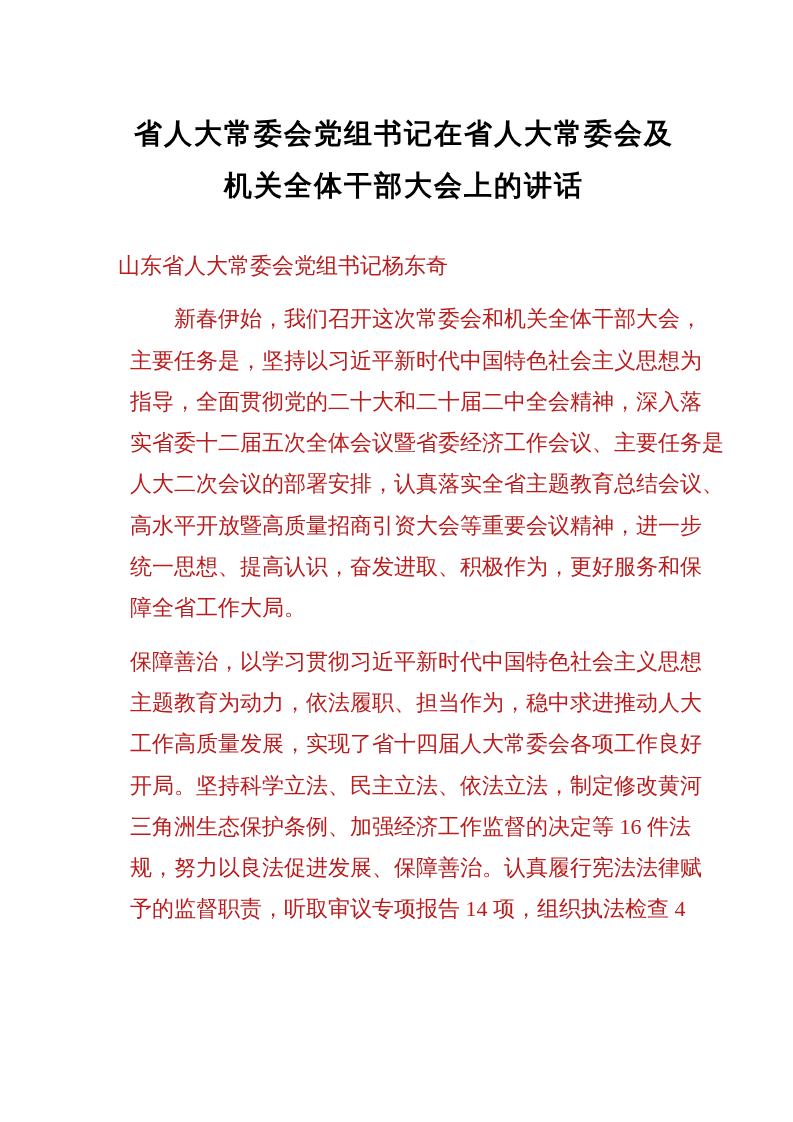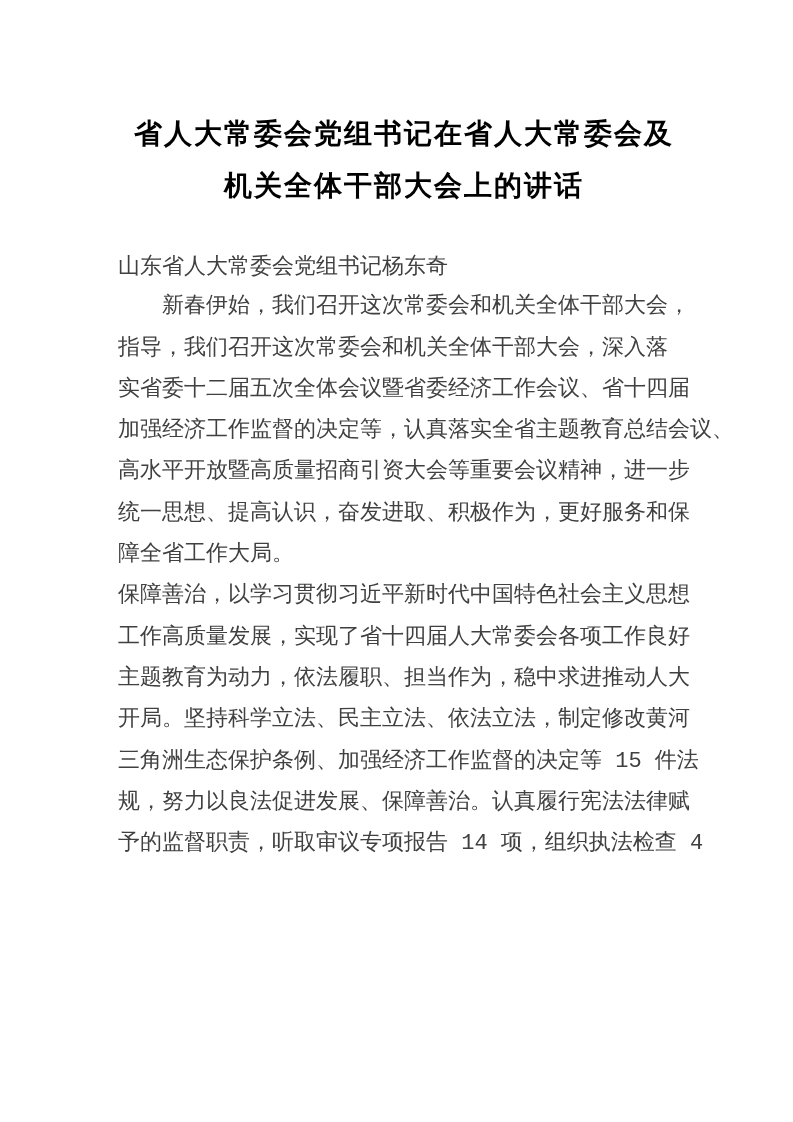--- a/index.html
+++ b/index.html
@@ -30,59 +30,59 @@
     white-space: nowrap;
   }
   .byline-block {
     margin-top: 33px;
   }
   .line {
     font-size: 22px;
     line-height: 41.3px;
     white-space: nowrap;
     letter-spacing: 0px;
-    color: #404040;
+    color: #b91c1c;
   }
   .indent {
     text-indent: 44px;
   }
   .para {
-    margin: 0;
-    font-family: Liberation Mono, monospace;
+    margin: 12px;
   }
 </style>
 </head>
 <body>
 
 <div class="page">
   <div class="content">
 
     <div class="doc-title">
       <div class="title-line">省人大常委会党组书记在省人大常委会及</div>
       <div class="title-line">机关全体干部大会上的讲话</div>
     </div>
 
     <div class="byline-block">
       <div class="line">山东省人大常委会党组书记杨东奇</div>
     </div>
 
     <div class="para">
       <div class="line indent">新春伊始，我们召开这次常委会和机关全体干部大会，</div>
-      <div class="line">指导，我们召开这次常委会和机关全体干部大会，深入落</div>
-      <div class="line">实省委十二届五次全体会议暨省委经济工作会议、省十四届</div>
-      <div class="line">加强经济工作监督的决定等，认真落实全省主题教育总结会议、</div>
+      <div class="line">主要任务是，坚持以习近平新时代中国特色社会主义思想为</div>
+      <div class="line">指导，全面贯彻党的二十大和二十届二中全会精神，深入落</div>
+      <div class="line">实省委十二届五次全体会议暨省委经济工作会议、主要任务是</div>
+      <div class="line">人大二次会议的部署安排，认真落实全省主题教育总结会议、</div>
       <div class="line">高水平开放暨高质量招商引资大会等重要会议精神，进一步</div>
       <div class="line">统一思想、提高认识，奋发进取、积极作为，更好服务和保</div>
       <div class="line">障全省工作大局。</div>
     </div>
 
     <div class="para">
       <div class="line">保障善治，以学习贯彻习近平新时代中国特色社会主义思想</div>
+      <div class="line">主题教育为动力，依法履职、担当作为，稳中求进推动人大</div>
       <div class="line">工作高质量发展，实现了省十四届人大常委会各项工作良好</div>
-      <div class="line">主题教育为动力，依法履职、担当作为，稳中求进推动人大</div>
       <div class="line">开局。坚持科学立法、民主立法、依法立法，制定修改黄河</div>
-      <div class="line">三角洲生态保护条例、加强经济工作监督的决定等 15 件法</div>
+      <div class="line">三角洲生态保护条例、加强经济工作监督的决定等 16 件法</div>
       <div class="line">规，努力以良法促进发展、保障善治。认真履行宪法法律赋</div>
       <div class="line">予的监督职责，听取审议专项报告 14 项，组织执法检查 4</div>
     </div>
 
   </div>
 </div>
 
 </body></html>

